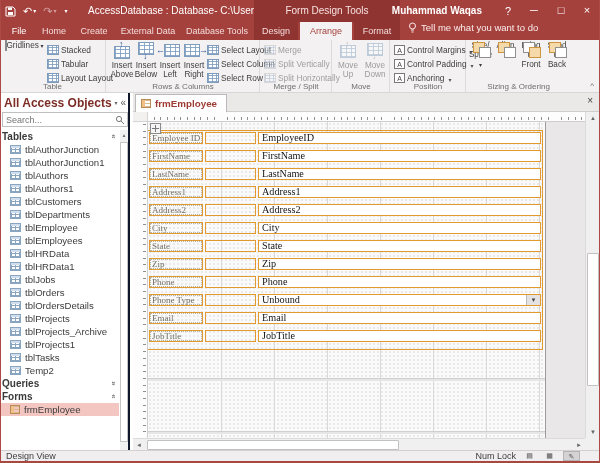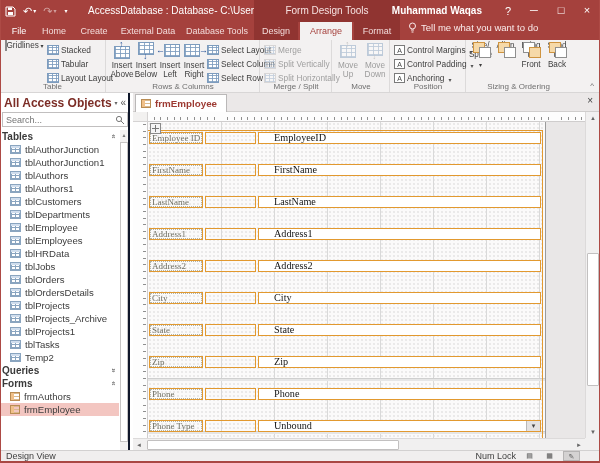--- a/index.html
+++ b/index.html
@@ -107,25 +107,25 @@
   .vnums { position:absolute; top:0; left:0; width:11px; }
   .vnum { height:53.4px; display:flex; align-items:flex-end; justify-content:center; font-size:7.5px; color:#555; }
 
   .grid { position:absolute; left:15px; top:29px; width:398px; height:316px; background-color:#fbfafa; border-right:1px solid #9b9b9b;
           background-image:radial-gradient(circle,#c2c2c2 0.6px,transparent 0.75px); background-size:4px 4px; overflow:hidden; }
   .vline { position:absolute; top:0; bottom:0; width:1px; background:#d9d9d9; z-index:1; }
   .hline { position:absolute; left:0; right:0; height:3px; background:#e6e6e6; border-top:1px solid #cfcfcf; z-index:1; }
   .handle { position:absolute; left:2px; top:1px; width:11px; height:11px; border:1px solid #8a8a8a; background:#f5f5f5 linear-gradient(#777 0 0) center/1px 7px no-repeat, #f5f5f5 linear-gradient(#777 0 0) center/7px 1px no-repeat; z-index:3;
           background-color:#f5f5f5; background-image:linear-gradient(#777 0 0),linear-gradient(#777 0 0); background-size:1px 7px,7px 1px; background-position:center; background-repeat:no-repeat; }
   .layout { position:absolute; left:1px; top:10px; width:392px; outline:1px solid #e2992f; outline-offset:1px; z-index:2; }
-  .frow { display:flex; height:12px; margin-bottom:20px; }
+  .frow { display:flex; height:12px; margin-bottom:6px; }
   .fcell { border:1px solid #e2992f; height:12px; }
   .flabel { width:54px; margin-right:2px; color:#6f6f63; font:9px "Liberation Serif",serif; line-height:10px; padding-left:2px; outline:1px dotted #b3b3a6; outline-offset:-2px; overflow:hidden; white-space:nowrap; }
   .fspacer { width:51px; margin-right:2px; }
-  .fcontrol { flex:1; background:#fff; font:10.2px "Liberation Serif",serif; color:#141414; line-height:10px; padding-left:15px; overflow:hidden; white-space:nowrap; position:relative; }
+  .fcontrol { flex:1; background:#fff; font:10.2px "Liberation Serif",serif; color:#141414; line-height:10px; padding-left:3px; overflow:hidden; white-space:nowrap; position:relative; }
   .frow.combo .fcontrol::after { content:"▾"; position:absolute; right:0; top:0; bottom:0; width:13px; background:#e4e2e2; border-left:1px solid #b9b9b9; color:#444; font-size:7px; line-height:10px; text-align:center; }
 
   .vscroll { position:absolute; left:452px; top:19px; width:15px; height:326px; background:#f1f0f0; border-left:1px solid #dcdada; }
   .vscroll .sarrow { position:absolute; left:0; width:14px; height:12px; font-size:6px; color:#666; text-align:center; line-height:12px; }
   .vscroll .thumb { position:absolute; left:1px; top:141px; width:12px; height:133px; background:#fff; border:1px solid #c2c0c0; border-radius:1px; }
   .hscroll { position:absolute; left:0; top:345px; width:452px; height:12px; background:#f1f0f0; border-top:1px solid #dcdada; }
   .hscroll .sarrow { position:absolute; top:0; width:12px; height:12px; font-size:6px; color:#666; text-align:center; line-height:12px; }
   .hscroll .thumb { position:absolute; left:14px; top:1px; width:252px; height:10px; background:#fff; border:1px solid #c2c0c0; border-radius:1px; }
   .scorner { position:absolute; left:452px; top:345px; width:15px; height:12px; background:#f1f0f0; }
 
@@ -380,20 +380,24 @@
         <div class="navitem">
         <span class="tblico"></span>
         <span>tblEmployees</span>
       </div>
         <div class="navitem">
         <span class="tblico"></span>
         <span>tblHRData</span>
       </div>
         <div class="navitem">
         <span class="tblico"></span>
+        <span>tblHRData1</span>
+      </div>
+        <div class="navitem">
+        <span class="tblico"></span>
         <span>tblJobs</span>
       </div>
         <div class="navitem">
         <span class="tblico"></span>
         <span>tblOrders</span>
       </div>
         <div class="navitem">
         <span class="tblico"></span>
         <span>tblOrdersDetails</span>
       </div>
@@ -420,24 +424,20 @@
       </div>
     <div class="navsection">
       <span>Queries</span>
         <span class="chev down">»</span>
     </div>
     <div class="navsection">
       <span>Forms</span>
         <span class="chev up">«</span>
     </div>
     <div>
-        <div class="navitem">
-        <span class="formico"></span>
-        <span>frmAuthors</span>
-      </div>
         <div class="navitem selected">
         <span class="formico"></span>
         <span>frmEmployee</span>
       </div>
       </div>
   </div>
 
   <div class="navscroll">
     <span class="sarrow" style="top:0;">▲</span>
     <span class="thumb"></span>

